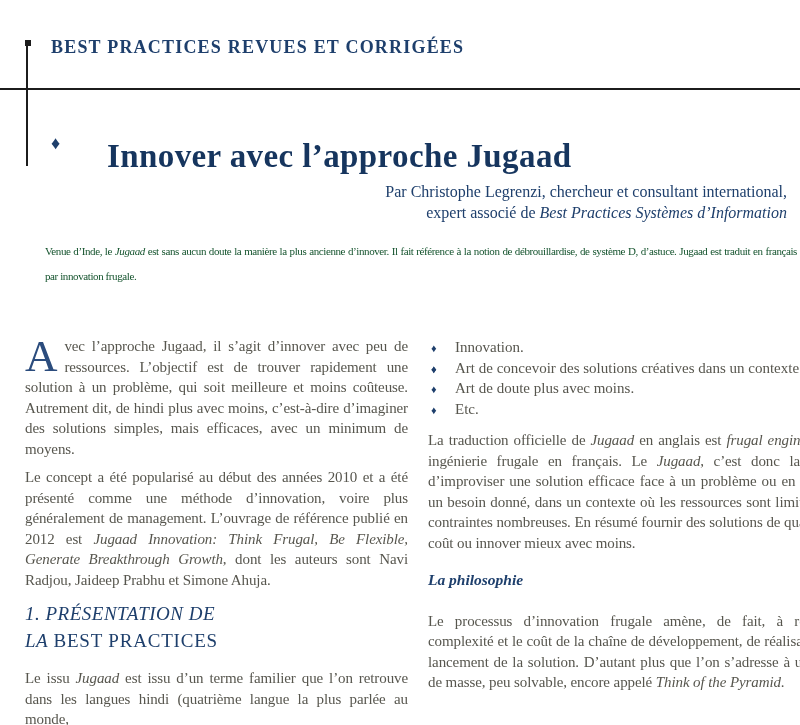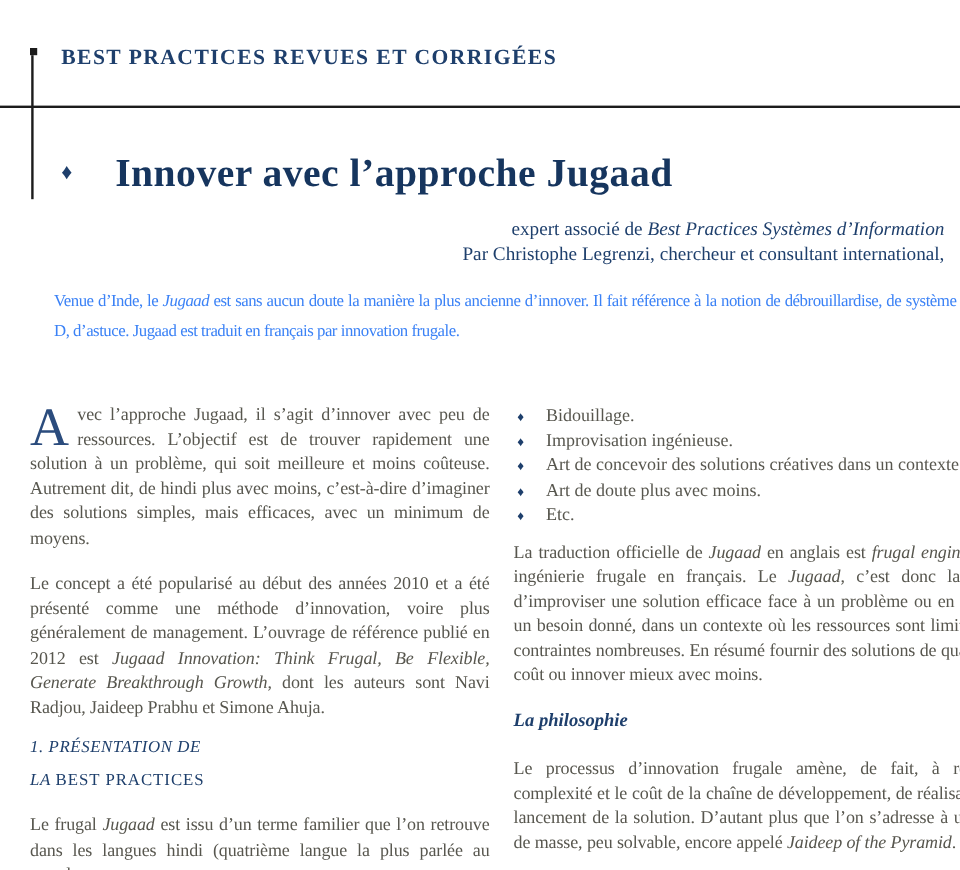--- a/index.html
+++ b/index.html
@@ -14,49 +14,49 @@
   .crop-vline  { position:absolute; left:26px; top:46px; width:2px; height:120px; background:#1c1c1c; }
   .hrule       { position:absolute; left:0; top:88px; width:800px; height:2px; background:#1c1c1c; }
 
   
   .kicker {
     position:absolute; left:51px; top:37px;
     font-size:18px; font-weight:bold; letter-spacing:1.2px; color:#1e3f6c;text-align:right;
   }
   .title-diamond { position:absolute; left:51px; top:133px; font-size:18px; color:#1e3f6c; }
   .page-title {
-    position:absolute; left:95px; top:126px; margin:1px;
+    position:absolute; left:95px; top:126px; margin:12px;
     font-size:33px; font-weight:bold; letter-spacing:0.4px; color:#16355e; white-space:nowrap;
   }
   .byline {
     position:absolute; right:13px; top:181px; text-align:right;
     font-size:16px; line-height:21px; color:#1e3f6c;
   }
 
   
   .lead {
     position:absolute; left:45px; top:239px; width:752px; margin:0;
-    font-size:14px; line-height:25px; letter-spacing:-0.4px;
-    color:#3b82f6; text-align:justify;
+    font-size:11px; line-height:25px; letter-spacing:-0.4px;
+    color:#14532d; text-align:justify;
   }
 
   
   .col { position:absolute; top:336px; font-size:15px; line-height:20.5px; color:#57564e; }
   .col-left  { left:25px;  width:383px; }
   .col-right { left:428px; width:430px; }
   .body { margin:0; text-align:justify; letter-spacing:-0.1px; }
 
   .dropcap {
     float:left; font-size:45px; line-height:35px; padding:3px 7px 0 0;
     color:#2b4c7d;
   }
-  .p-mt  { margin-top:18px; }
+  .p-mt  { margin-top:8px; }
   .sec-heading {
     margin:10px 0 0 0; font-weight:normal;
-    font-size:14px; line-height:27px; letter-spacing:0.5px; color:#1e3f6c;
+    font-size:19px; line-height:27px; letter-spacing:0.5px; color:#1e3f6c;
   }
   .sec-heading .caps { font-style:normal; letter-spacing:0.8px; }
   .sub-heading {
     margin:17px 0 0 0; font-size:15.5px; font-style:italic; font-weight:bold; color:#1e3f6c;
   }
   .after-sub { margin-top:14px; }
 
   
   .bullets { list-style:none; margin:1px 0 0 0; padding:0; }
   .bullets li { position:relative; padding-left:27px; margin:0; text-align:left; }
@@ -73,42 +73,42 @@
   <div class="crop-square"></div>
   <div class="crop-vline"></div>
 
   <div class="kicker">BEST PRACTICES REVUES ET CORRIGÉES</div>
   <div class="hrule"></div>
 
   <span class="title-diamond">♦</span>
   <h1 class="page-title">Innover avec l’approche Jugaad</h1>
 
   <div class="byline">
+    <div>Par Christophe Legrenzi, chercheur et consultant international,</div>
     <div><span>expert associé de </span><span class="it">Best Practices Systèmes d’Information</span></div>
-    <div>Par Christophe Legrenzi, chercheur et consultant international,</div>
   </div>
 
   <p class="lead"><span>Venue d’Inde, le </span><span class="it">Jugaad</span><span> est sans aucun doute la manière la plus ancienne d’innover. Il fait référence à la notion de débrouillardise, de système D, d’astuce. Jugaad est traduit en français par innovation frugale.</span></p>
 
   <div class="col col-left">
     <p class="body"><span class="dropcap">A</span><span><span>vec l’approche Jugaad, il s’agit d’innover avec peu de ressources. L’objectif est de trouver rapidement une solution à un problème, qui soit meilleure et moins coûteuse. Autrement dit, de hindi plus avec moins, c’est-à-dire d’imaginer des solutions simples, mais efficaces, avec un minimum de moyens.</span></span></p>
     <p class="body p-mt"><span>Le concept a été popularisé au début des années 2010 et a été présenté comme une méthode d’innovation, voire plus généralement de management. L’ouvrage de référence publié en 2012 est </span><span class="it">Jugaad Innovation: Think Frugal, Be Flexible, Generate Breakthrough Growth</span><span>, dont les auteurs sont Navi Radjou, Jaideep Prabhu et Simone Ahuja.</span></p>
     <h2 class="sec-heading">
       <span class="it">1. PRÉSENTATION DE</span><br>
       <span class="it">LA</span> <span class="caps">BEST PRACTICES</span>
     </h2>
-    <p class="body after-sub"><span>Le frugal </span><span class="it">Jugaad</span><span> est issu d’un terme familier que l’on retrouve dans les langues hindi (quatrième langue la plus parlée au monde,</span></p>
+    <p class="body after-sub"><span>Le issu </span><span class="it">Jugaad</span><span> est issu d’un terme familier que l’on retrouve dans les langues hindi (quatrième langue la plus parlée au monde,</span></p>
   </div>
 
   <div class="col col-right">
     <ul class="bullets">
-      <li><span class="li-diamond">♦</span><span>Bidouillage.</span></li>
-      <li><span class="li-diamond">♦</span><span>Improvisation ingénieuse.</span></li>
+      <li><span class="li-diamond">♦</span><span>Innovation.</span></li>
+      <li><span class="li-diamond">♦</span></li>
       <li><span class="li-diamond">♦</span><span>Art de concevoir des solutions créatives dans un contexte hostile.</span></li>
       <li><span class="li-diamond">♦</span><span>Art de doute plus avec moins.</span></li>
       <li><span class="li-diamond">♦</span><span>Etc.</span></li>
     </ul>
     <p class="body rcol-p1"><span>La traduction officielle de </span><span class="it">Jugaad</span><span> en anglais est </span><span class="it">frugal engineering</span><span> ou ingénierie frugale en français. Le </span><span class="it">Jugaad</span><span>, c’est donc la capacité d’improviser une solution efficace face à un problème ou en réponse à un besoin donné, dans un contexte où les ressources sont limitées et les contraintes nombreuses. En résumé fournir des solutions de qualité à bas coût ou innover mieux avec moins.</span></p>
     <h3 class="sub-heading">La philosophie</h3>
-    <p class="body rcol-p2"><span>Le processus d’innovation frugale amène, de fait, à réduire la complexité et le coût de la chaîne de développement, de réalisation et de lancement de la solution. D’autant plus que l’on s’adresse à un marché de masse, peu solvable, encore appelé </span><span class="it">Jaideep of the Pyramid</span><span>.</span></p>
+    <p class="body rcol-p2"><span>Le processus d’innovation frugale amène, de fait, à réduire la complexité et le coût de la chaîne de développement, de réalisation et de lancement de la solution. D’autant plus que l’on s’adresse à un marché de masse, peu solvable, encore appelé </span><span class="it">Think of the Pyramid</span><span>.</span></p>
   </div>
 
 </div>
 
 </body></html>

